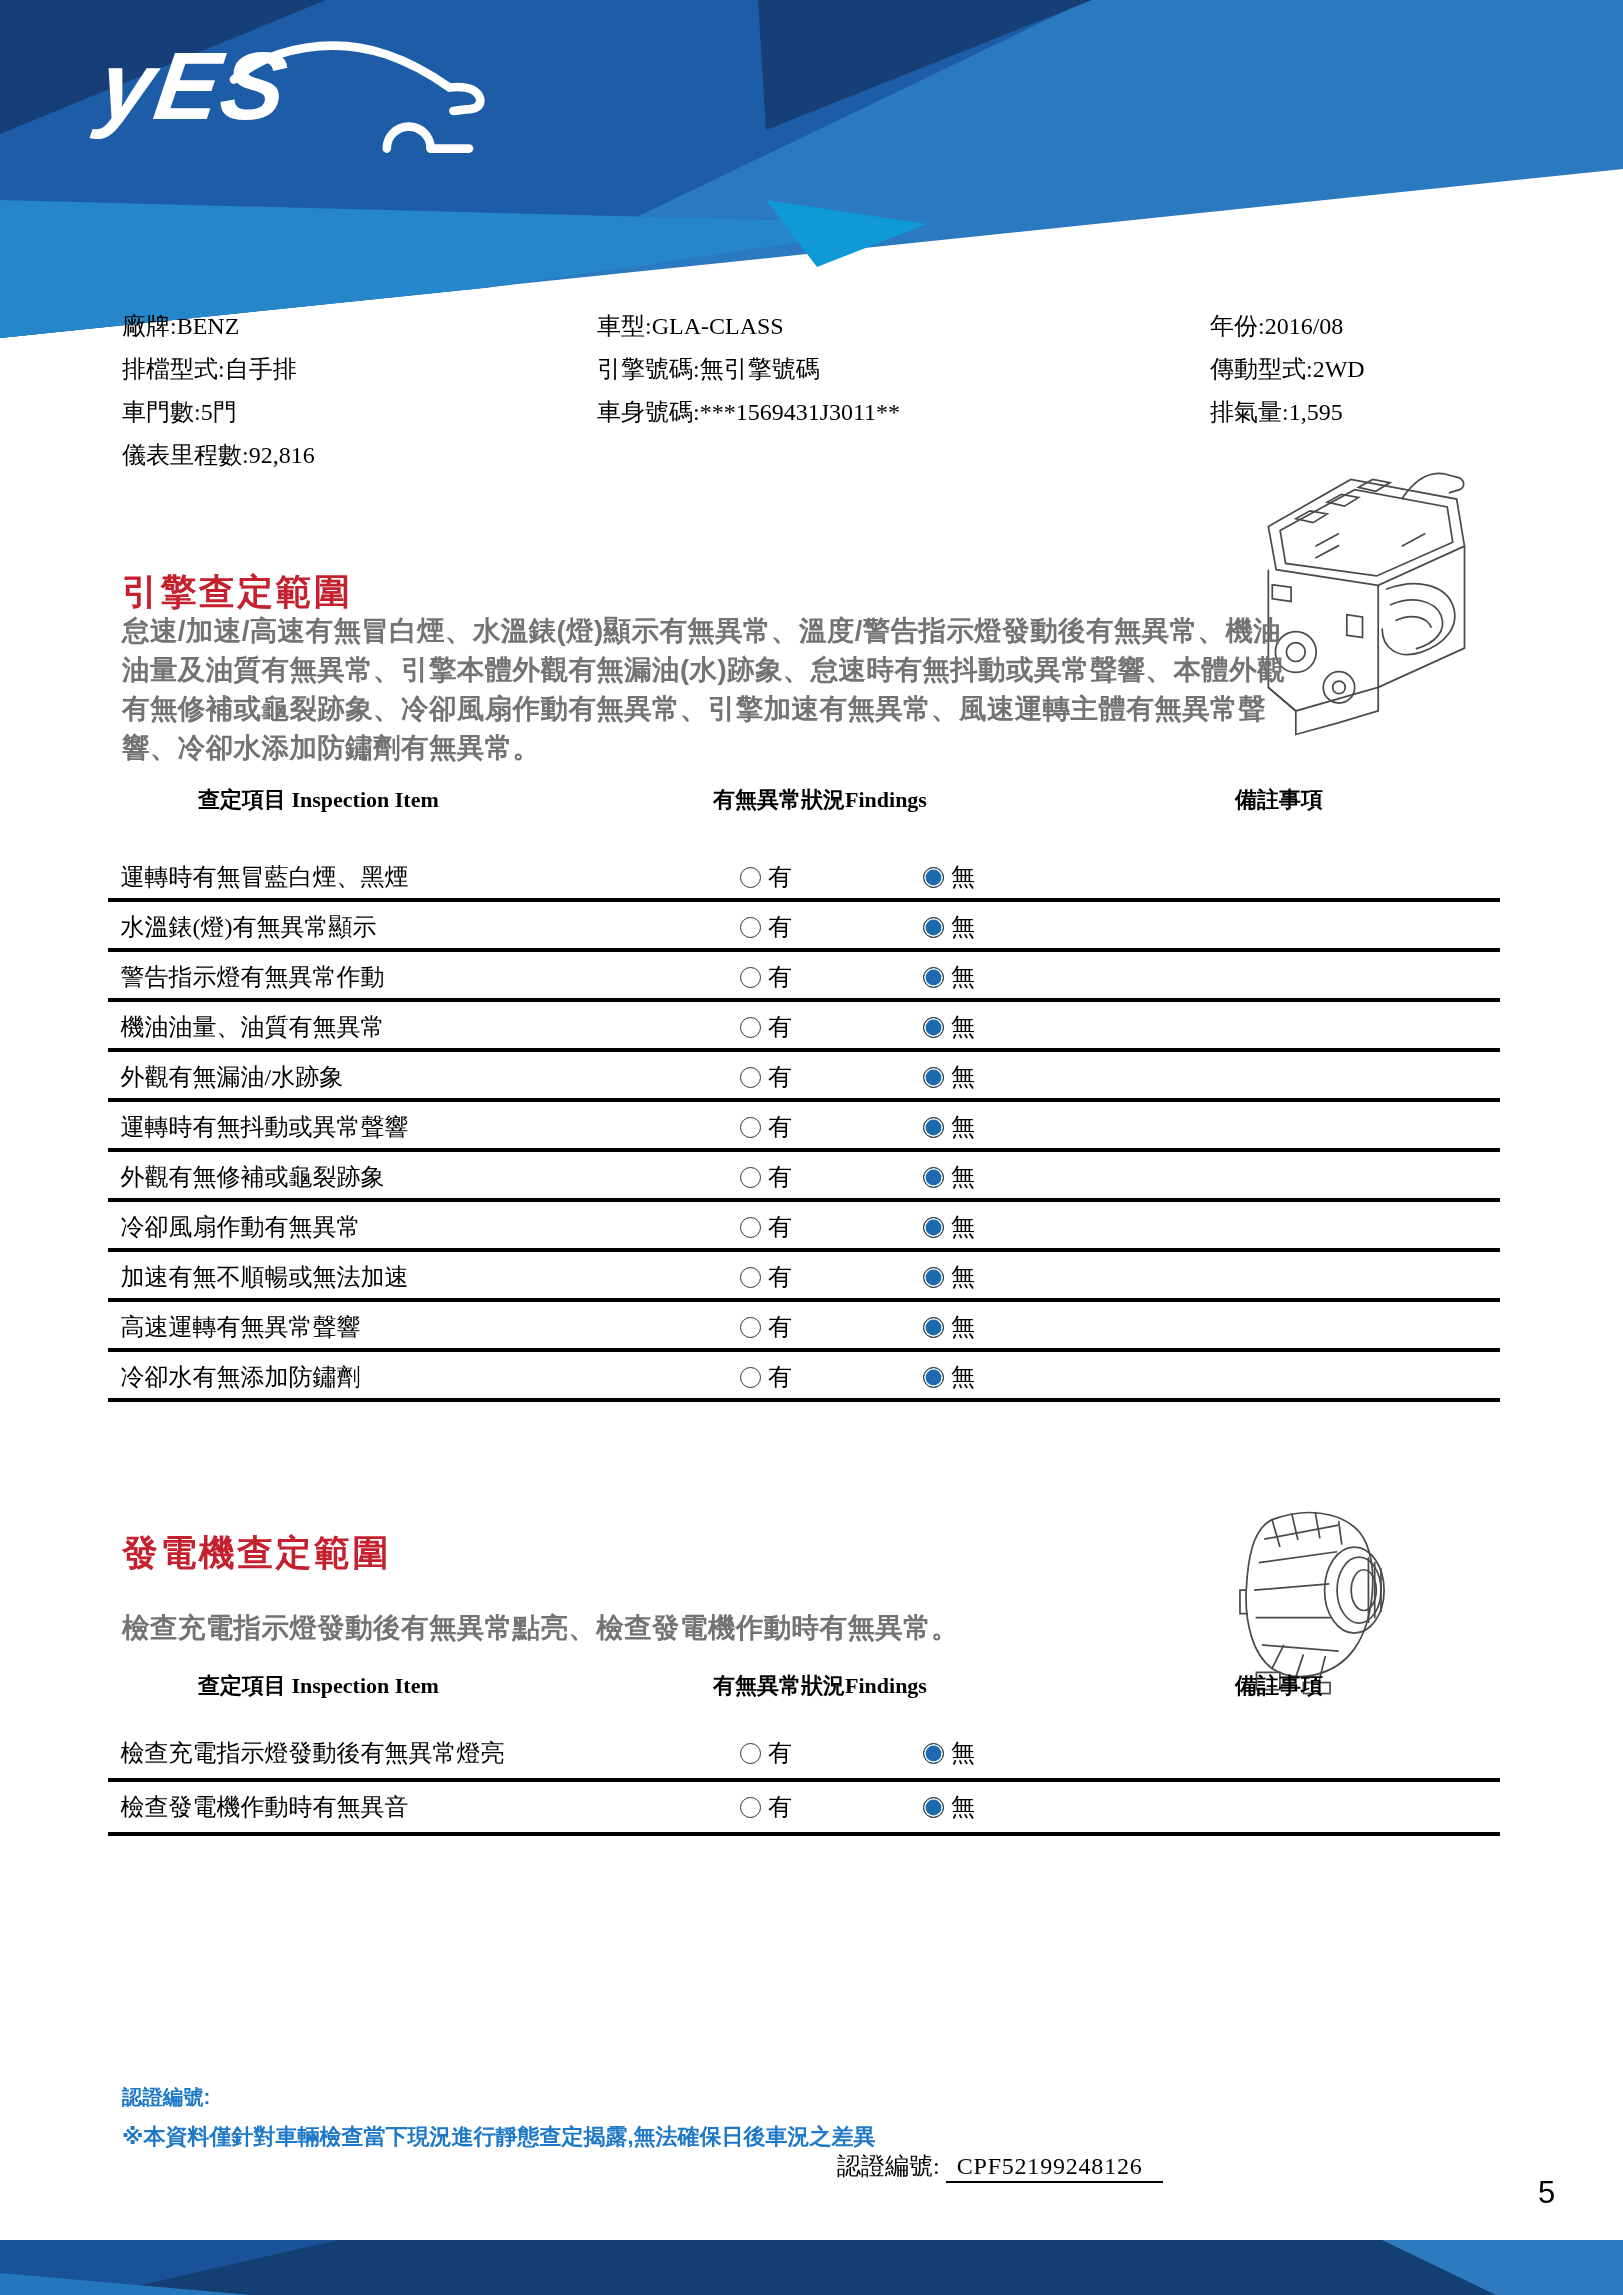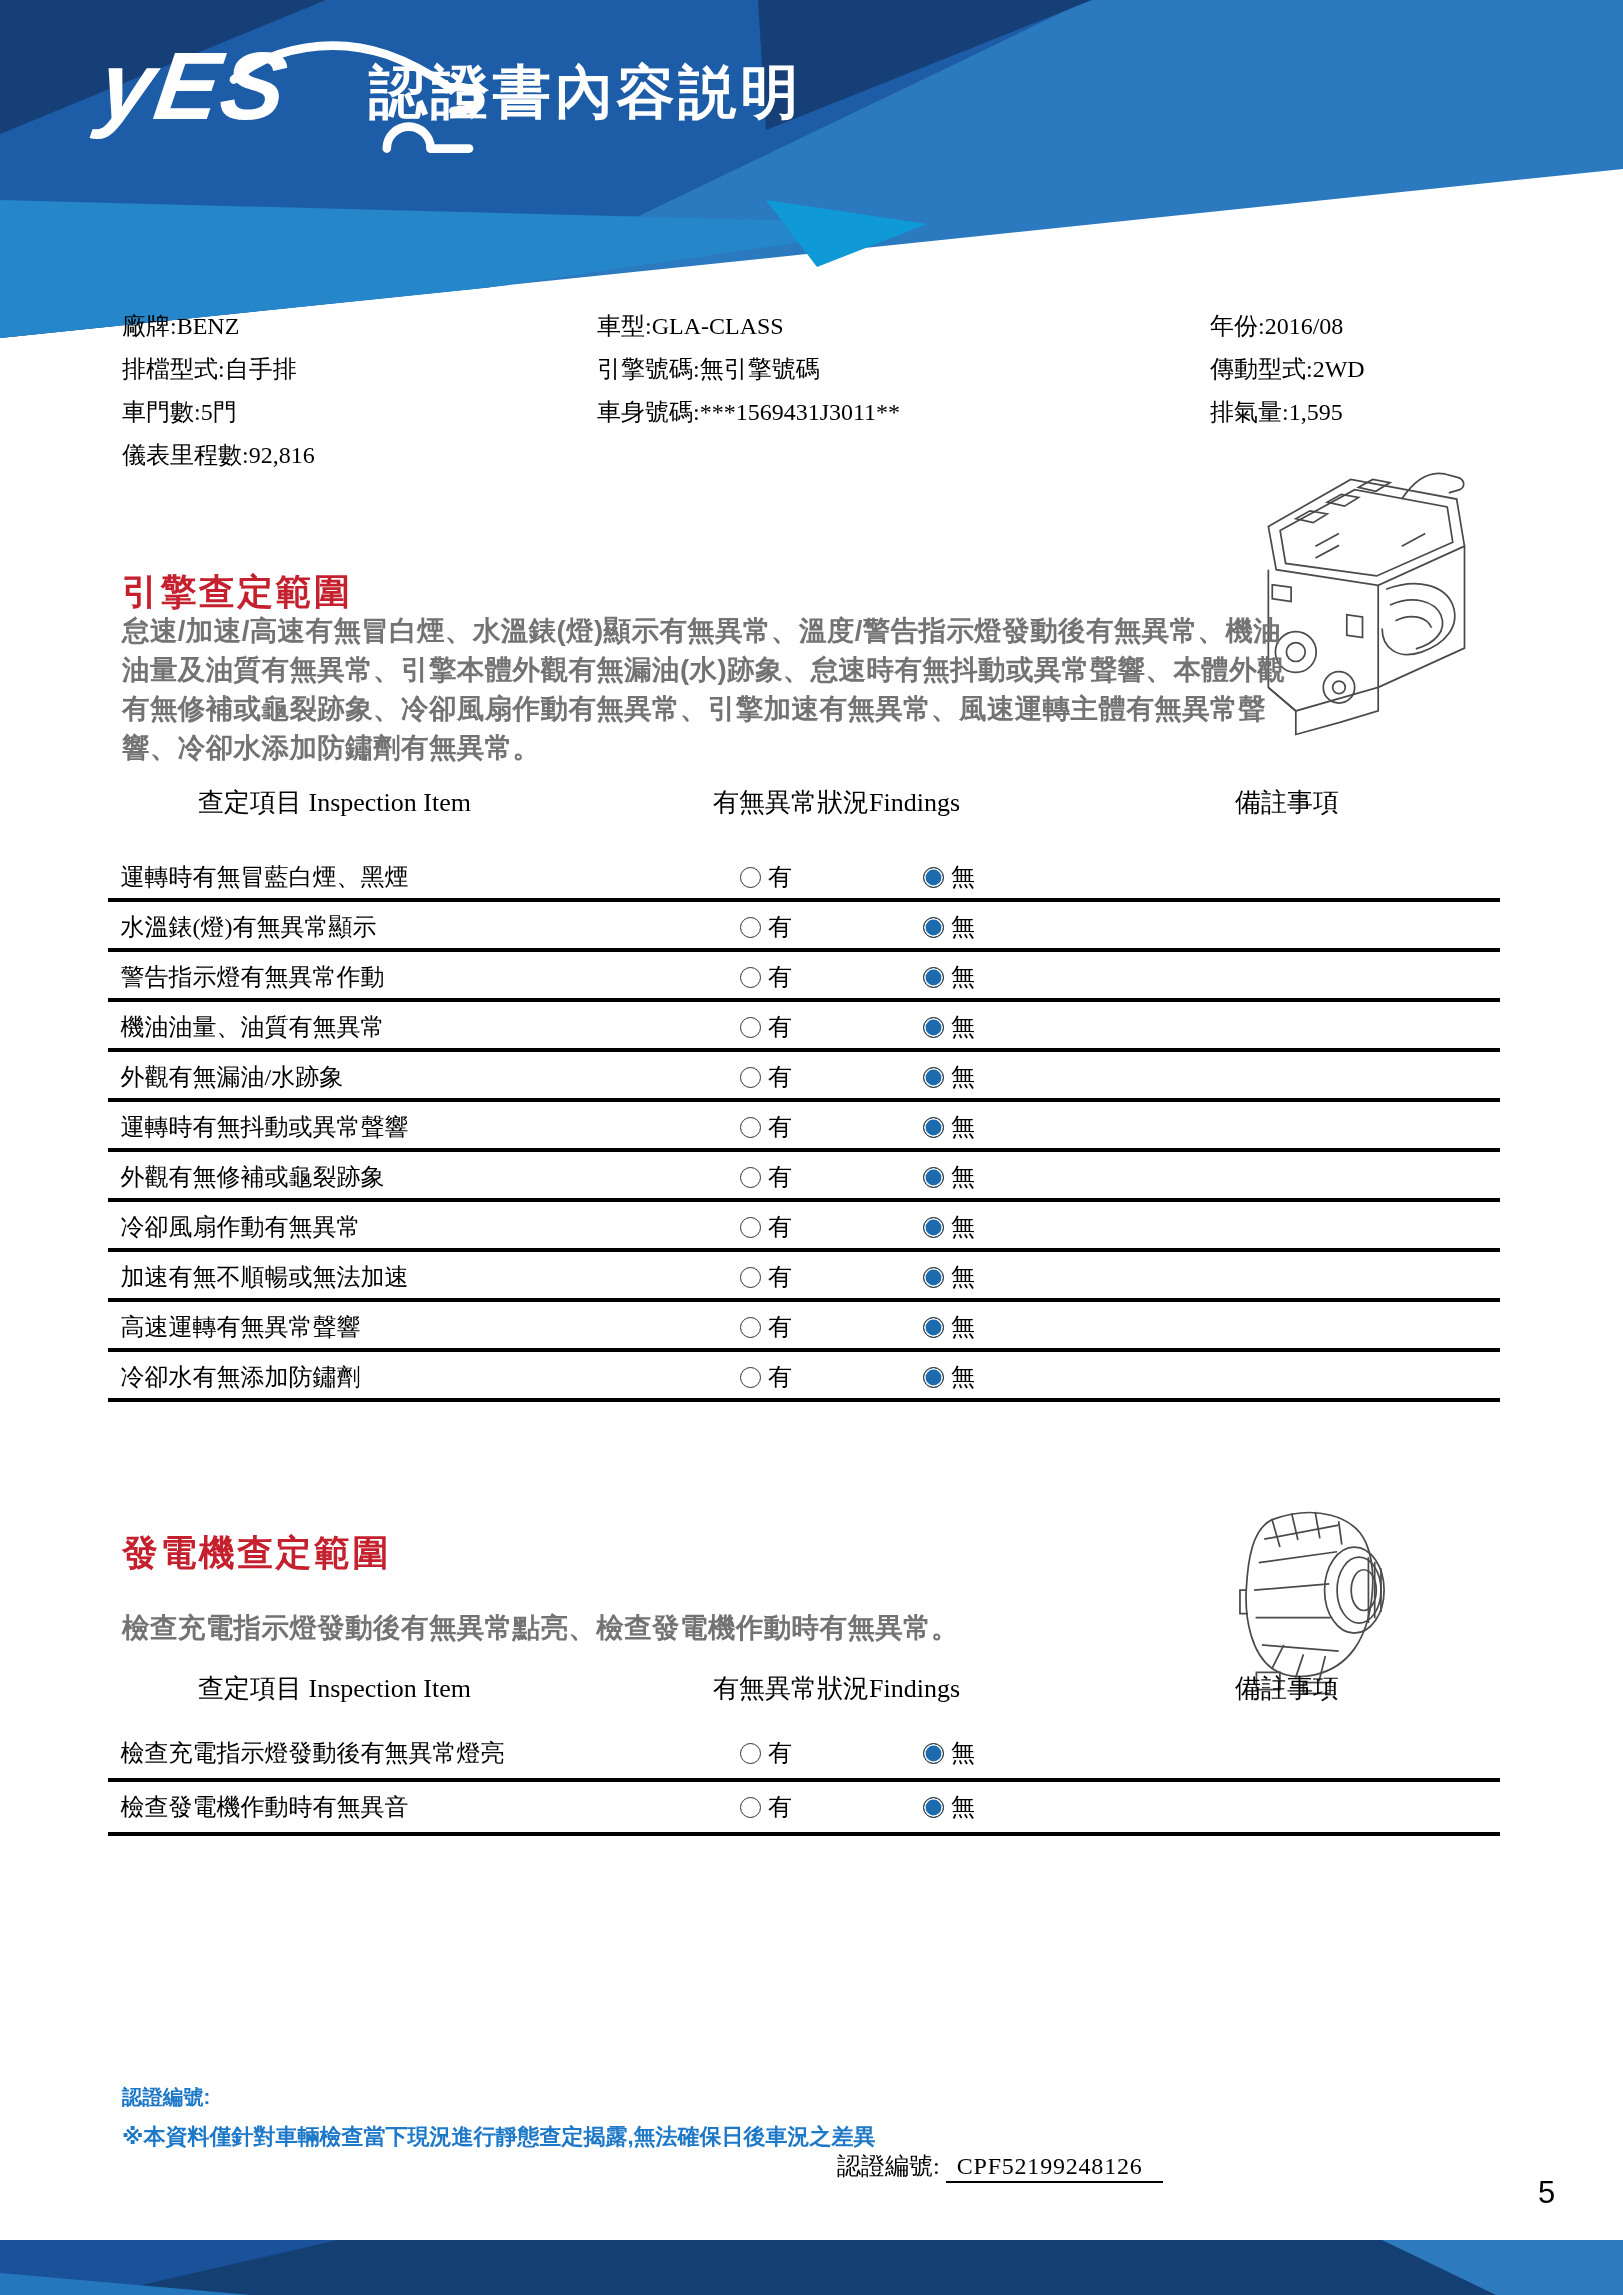--- a/index.html
+++ b/index.html
@@ -42,21 +42,21 @@
     font-family:"Liberation Sans","DejaVu Sans",sans-serif;
     font-weight:900;font-size:36px;letter-spacing:2.4px;line-height:1;
   }
   .sec-desc{
     position:absolute;left:122px;width:1170px;color:#737373;
     font-family:"Liberation Sans","DejaVu Sans",sans-serif;
     font-weight:900;font-size:27.5px;line-height:1.42;letter-spacing:0.4px;
   }
   
   .insp-table{position:absolute;left:108px;width:1392px;}
-  .t-head{position:relative;font-size:26px;}
+  .t-head{position:relative;font-size:22px;font-weight:bold;}
   .t-head span{position:absolute;top:0;white-space:nowrap;}
   .h-item{left:90px;}
   .h-findings{left:605px;}
   .h-notes{left:1127px;}
   .t1 .t-head{height:67px;}
   .t2 .t-head{height:57px;}
   .t-row{position:relative;border-bottom:4.7px solid #000;font-size:24px;}
   .t1 .t-row{height:46px;}
   .t2 .t-row{height:50px;}
   .t-row .lbl{position:absolute;left:12.6px;top:9.4px;white-space:nowrap;}
@@ -103,21 +103,20 @@
     <div class="layer l-tl"></div>
     <div class="layer l-tr"></div>
     <div class="layer l-bl"></div>
     <div class="layer l-cy"></div>
     <div class="logo">yES</div>
     <svg class="logo-car" width="283" height="145" viewBox="0 0 360 185">
       <path d="M30,62 C80,18 160,8 225,30 C260,42 285,58 305,72 C325,70 340,74 344,86 C346,96 338,100 326,100 L310,102" fill="none" stroke="#ffffff" stroke-width="11" stroke-linecap="round"></path>
       <path d="M225,150 a28,28 0 0 1 56,0" fill="none" stroke="#ffffff" stroke-width="11" stroke-linecap="round"></path>
       <path d="M281,150 L330,150" fill="none" stroke="#ffffff" stroke-width="11" stroke-linecap="round"></path>
     </svg>
-    <div class="hdr-title">認證書內容説明</div>
   </div>
 
   <div class="v-info">
     <div class="v-col v-left">
       <span>廠牌:BENZ</span>
       <span>排檔型式:自手排</span>
       <span>車門數:5門</span>
       <span>儀表里程數:92,816</span>
     </div>
     <div class="v-col v-mid">

